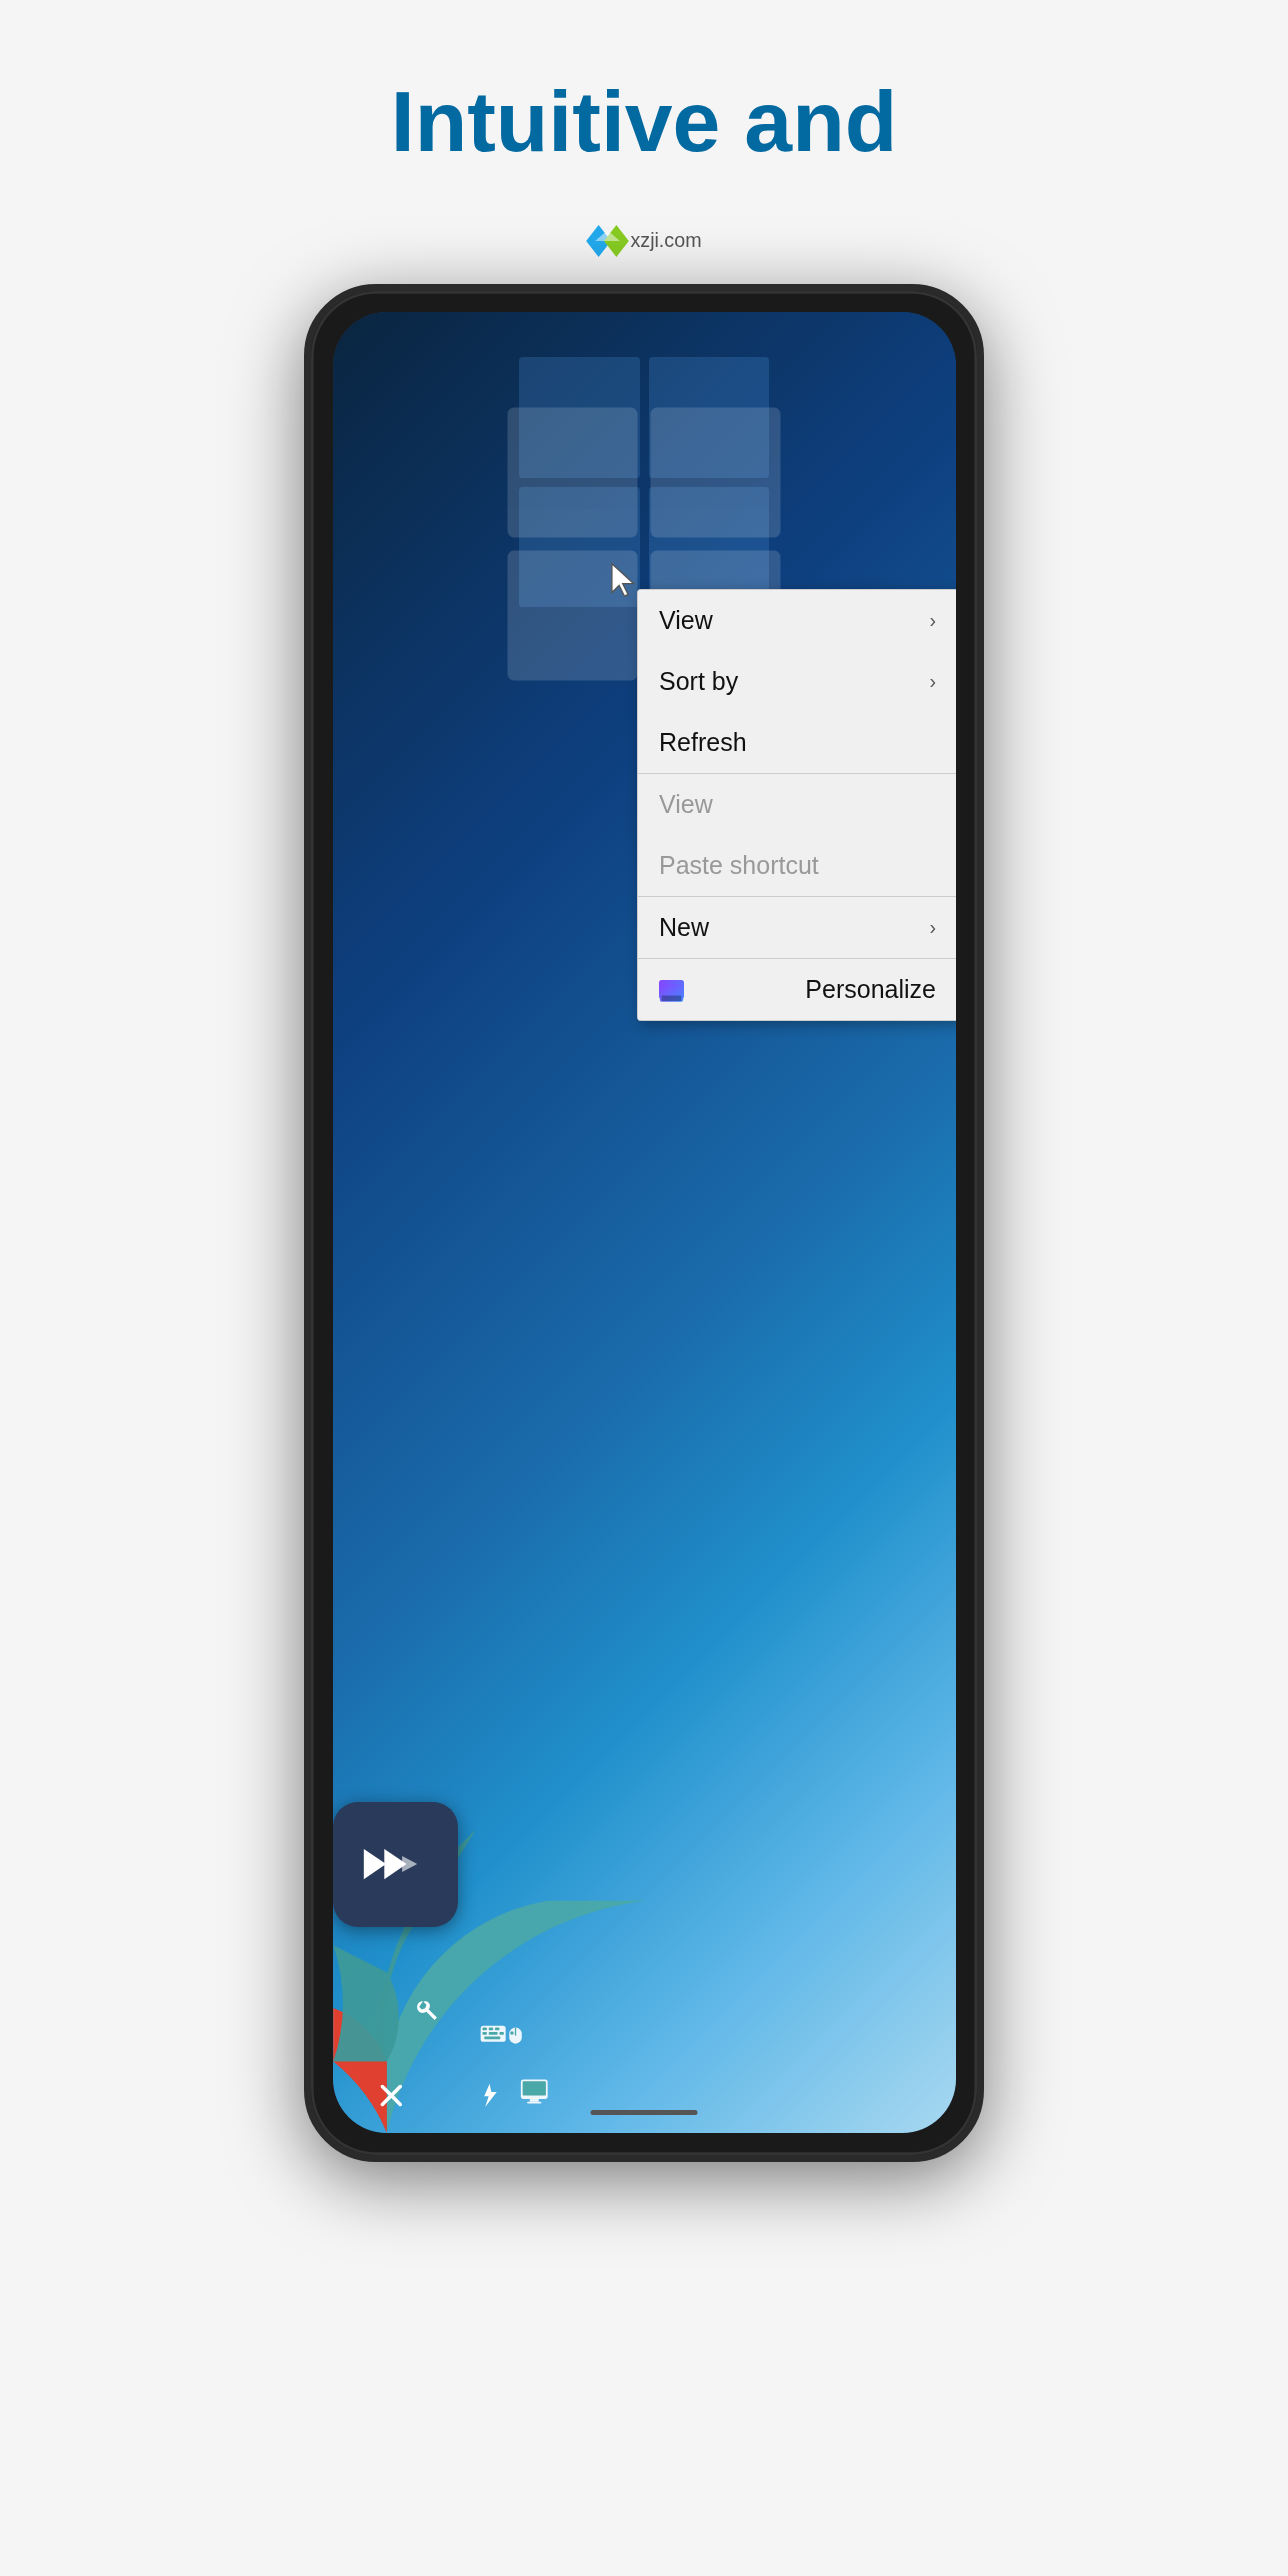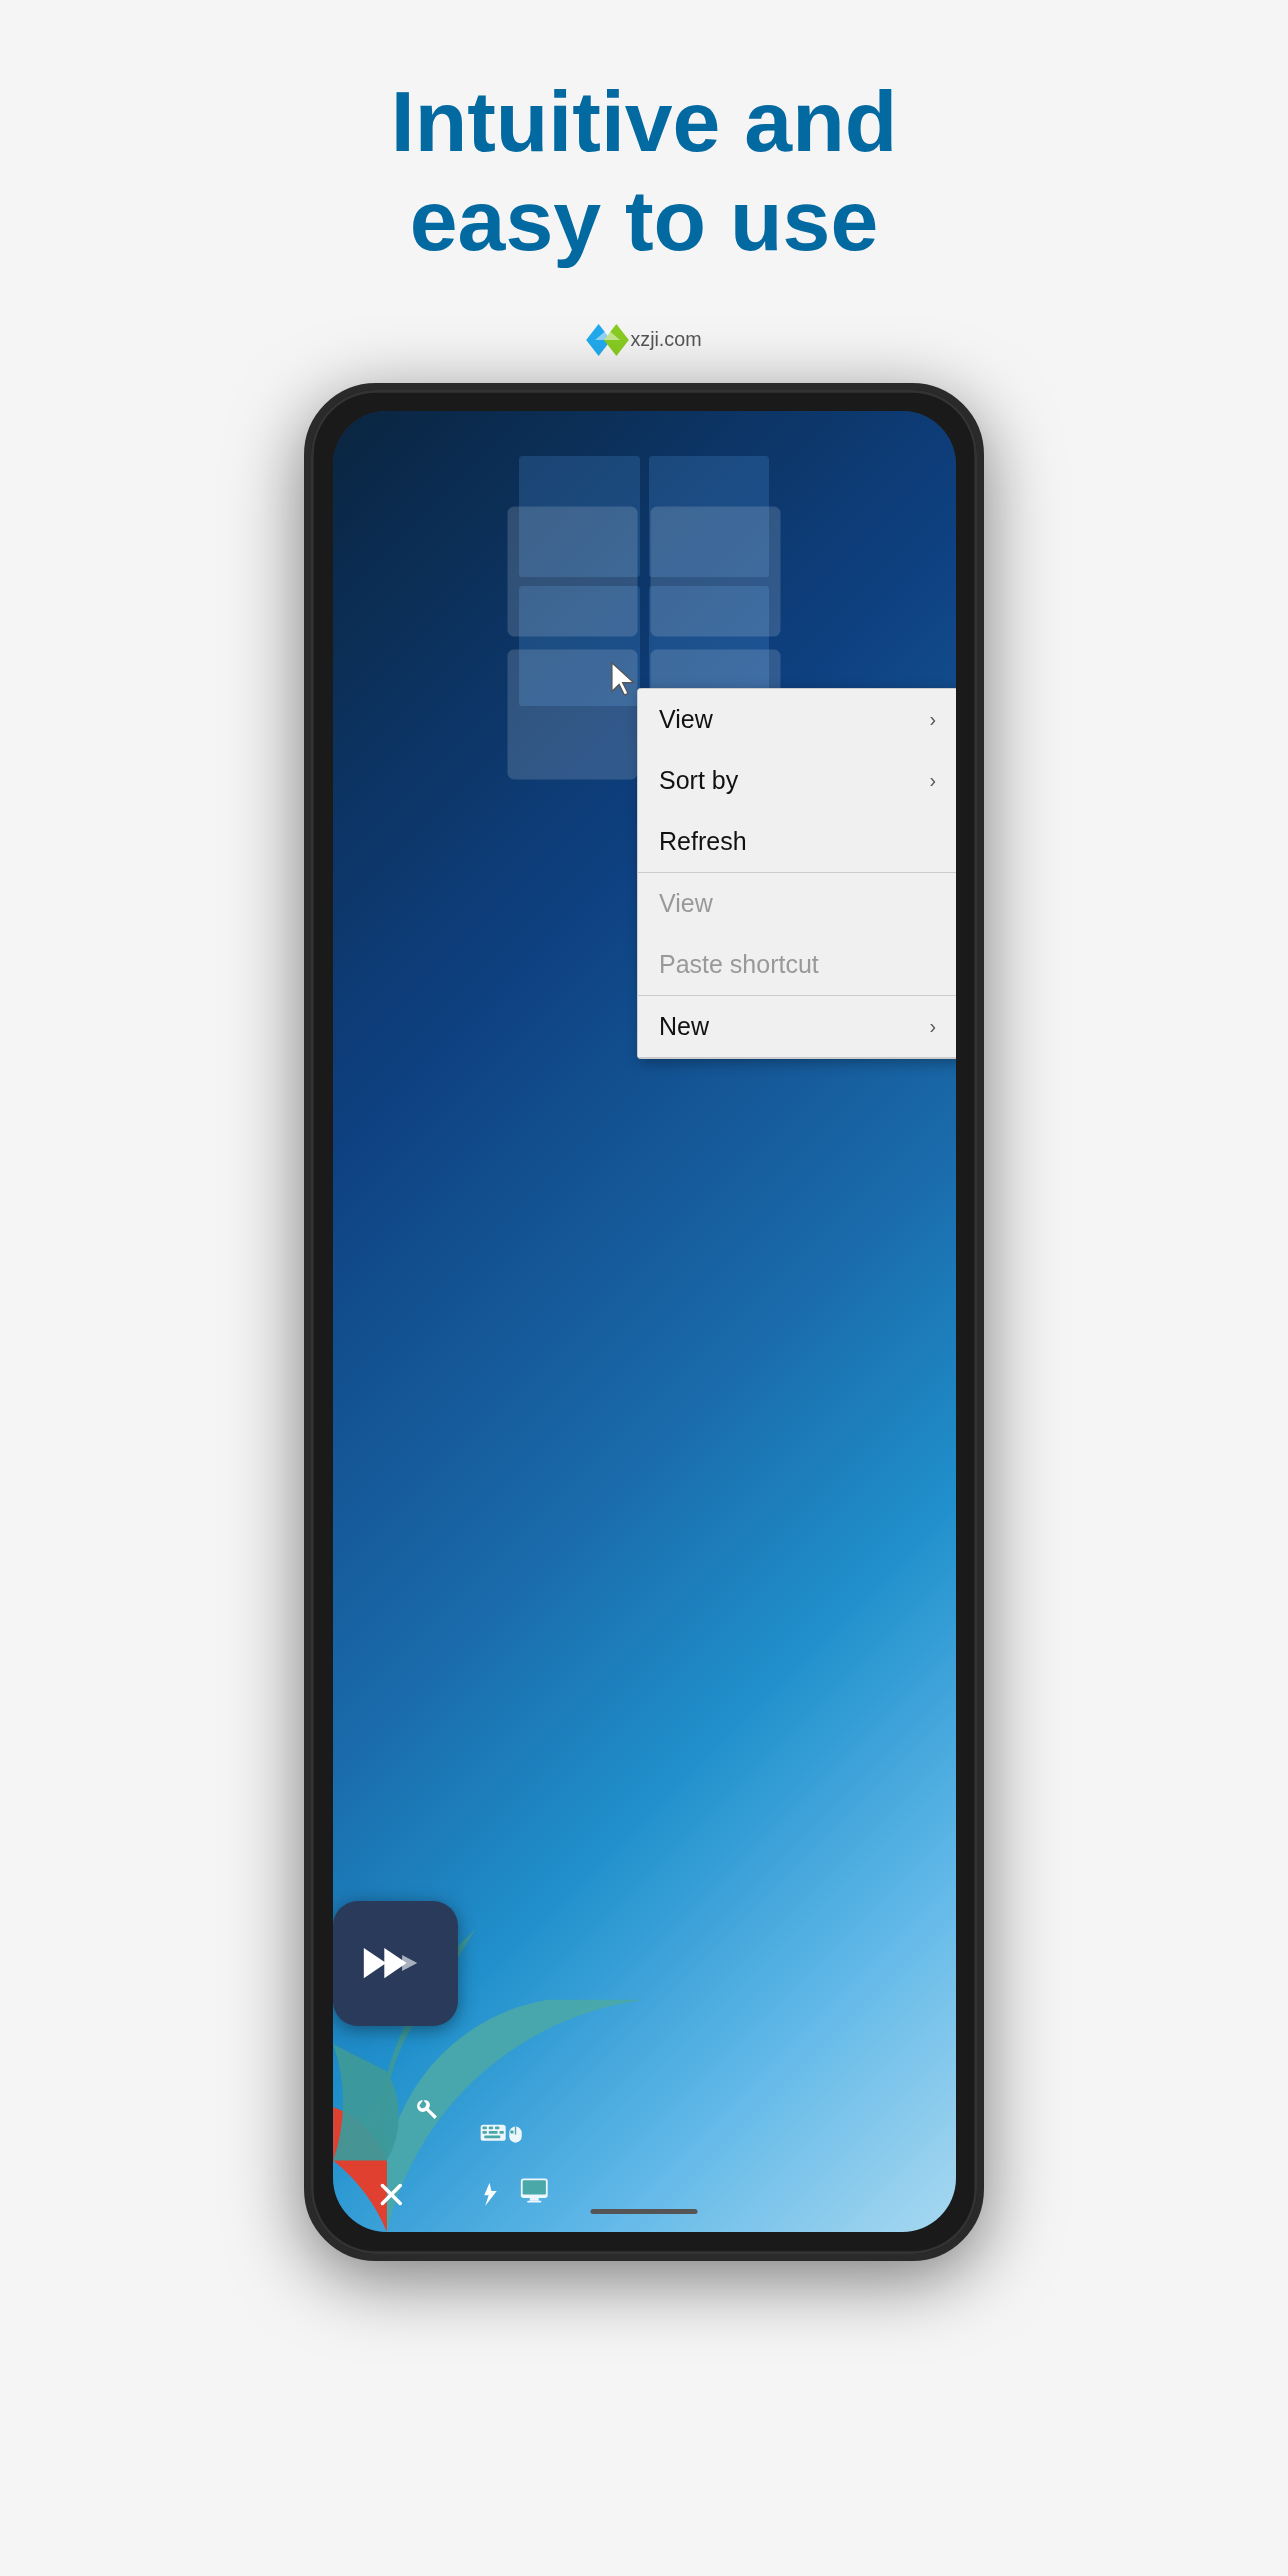--- a/index.html
+++ b/index.html
@@ -196,21 +196,20 @@
       height: 5.4px;
       background: #555;
       border-radius: 2.7px;
     }
   </style>
 </head>
 <body>
 
 <h1 class="page-title">
   <span>Intuitive and</span><br>
-  <span>easy to use</span>
 </h1>
 
 <div class="watermark">
 
   <svg class="watermark-logo" viewBox="0 0 48 36" xmlns="http://www.w3.org/2000/svg">
     <polygon points="0,18 14,0 28,18 14,36" fill="#22aaee"></polygon>
     <polygon points="20,18 34,0 48,18 34,36" fill="#88cc22"></polygon>
     <polygon points="10,18 24,6 38,18" fill="#ffffff" opacity="0.5"></polygon>
   </svg>
   <span class="watermark-text">xzji.com</span>
@@ -271,20 +270,35 @@
         </div>
         <div class="menu-separator"></div>
 
         <div class="menu-item">
           <span>New</span>
           <span class="menu-arrow">›</span>
         </div>
         <div class="menu-separator"></div>
 
 
+        <div class="menu-item">
+          <span class="menu-icon-personalize">
+            <svg viewBox="0 0 28 22" xmlns="http://www.w3.org/2000/svg" width="25" height="19.7">
+              <defs>
+                <linearGradient id="pgr" x1="0" y1="0" x2="1" y2="1">
+                  <stop offset="0%" stop-color="#8844ff"></stop>
+                  <stop offset="100%" stop-color="#4488ff"></stop>
+                </linearGradient>
+              </defs>
+              <rect x="1" y="1" width="26" height="20" rx="2" fill="url(#pgr)"></rect>
+              <rect x="3" y="14" width="22" height="6" rx="1" fill="rgba(0,0,0,0.3)"></rect>
+            </svg>
+          </span>
+          <span>Personalize</span>
+        </div>
       </div>
 
       <div class="pie-container">
         <svg viewBox="0 0 380 460" xmlns="http://www.w3.org/2000/svg" width="340" height="411">
 
           <path d="M 60 460 
                    A 340 340 0 0 1 350 200 
                    L 240 200 
                    A 220 220 0 0 0 60 380 Z" fill="#4aa8a8" opacity="0.92"></path>
 

